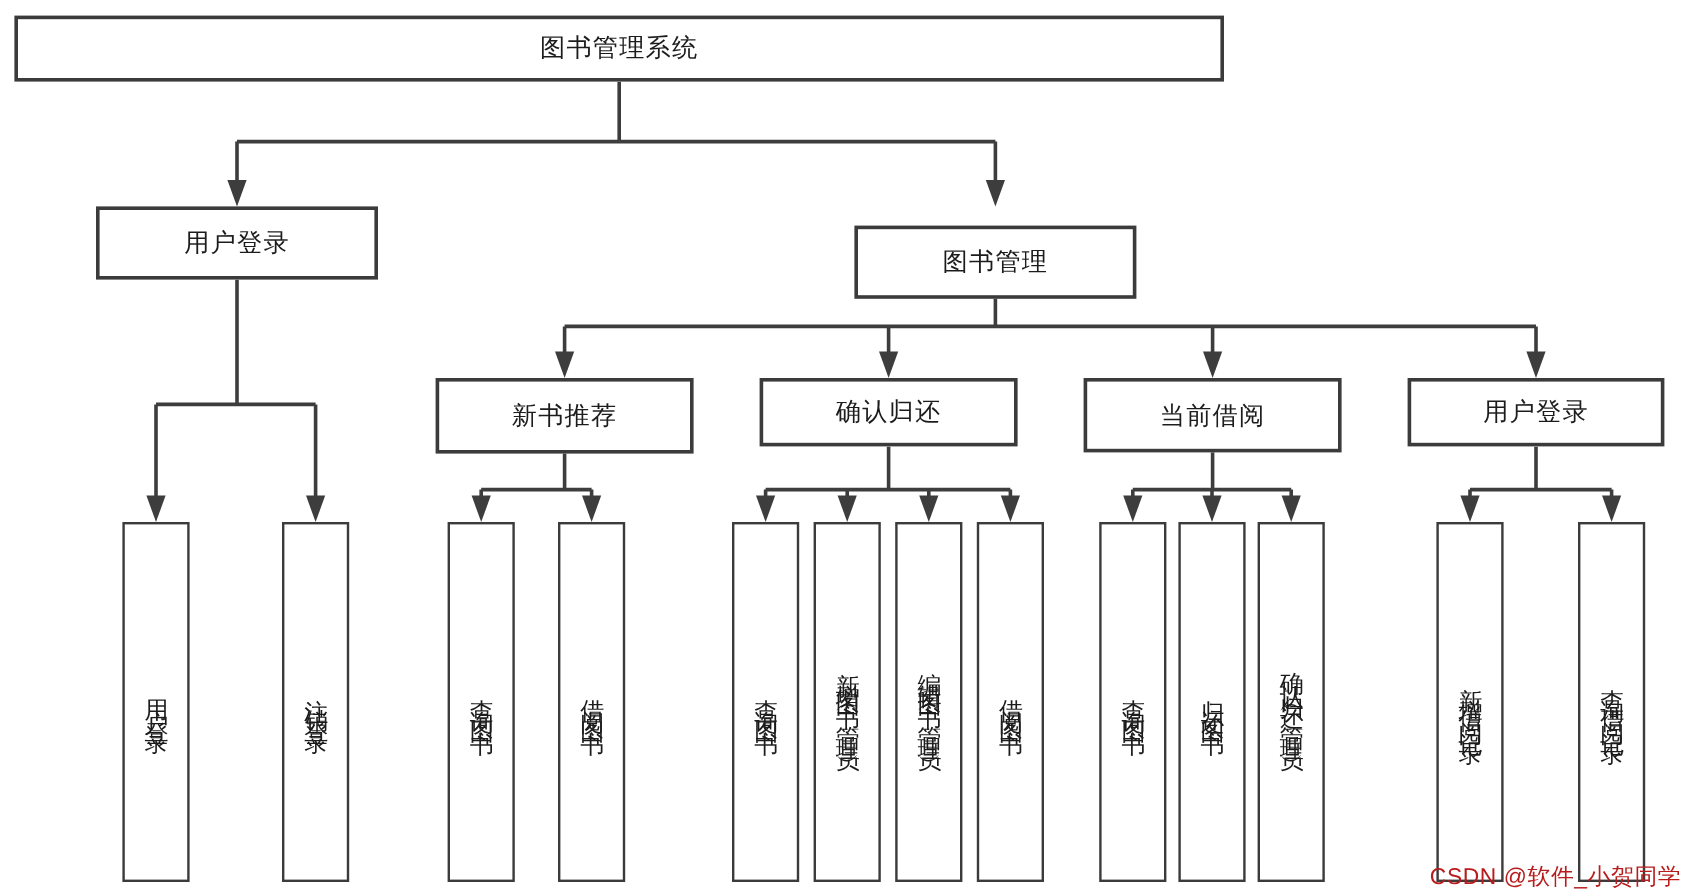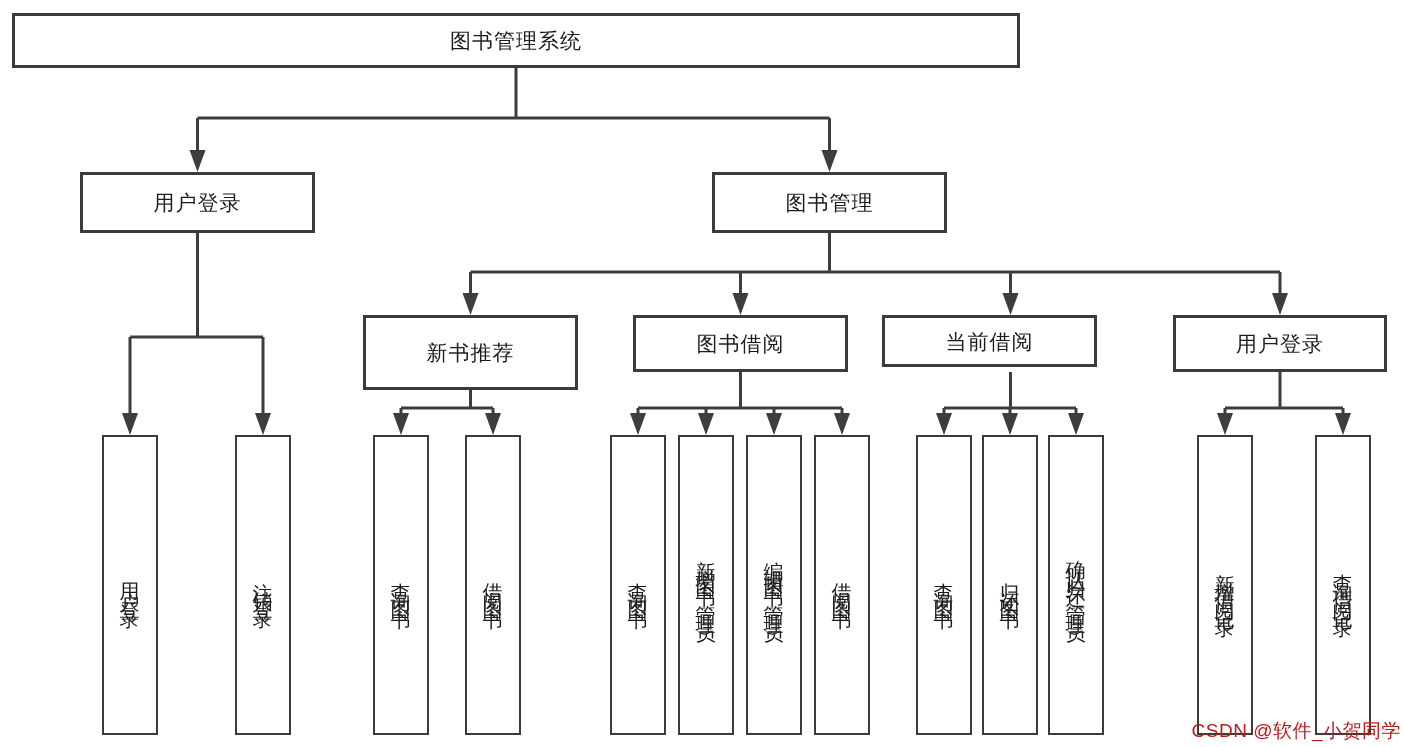--- a/index.html
+++ b/index.html
@@ -32,24 +32,24 @@
     justify-content: center;
     color: #1c1c1c;
     font-size: 21px;
     letter-spacing: 1px;
     text-align: center;
     line-height: 1;
   }
   
   .root-box    { left: 12px;   top: 13px;  width: 1008px; height: 55px; }
   .l1-login    { left: 80px;   top: 172px; width: 235px;  height: 61px; }
-  .l1-mgmt     { left: 712px;  top: 172px; width: 235px;  height: 61px; }
-  .l2-rec      { left: 363px;  top: 315px; width: 215px;  height: 75px; }
+  .l1-mgmt     { left: 712px;  top: 188px; width: 235px;  height: 61px; }
+  .l2-rec      { left: 363px;  top: 315px; width: 215px;  height: 63px; }
   .l2-borrow   { left: 633px;  top: 315px; width: 215px;  height: 57px; }
-  .l2-current  { left: 882px;  top: 315px; width: 215px;  height: 52px; }
+  .l2-current  { left: 903px;  top: 315px; width: 215px;  height: 62px; font-family: Liberation Serif, serif; }
   .l2-record   { left: 1173px; top: 315px; width: 214px;  height: 57px; }
   
   .leaf {
     top: 435px;
     width: 56px;
     height: 300px;
     border-width: 2.5px;
     writing-mode: vertical-rl;
     text-orientation: mixed;
     font-size: 20px;
@@ -117,21 +117,21 @@
       <polygon points="1335,413 1351,413 1343,435"></polygon>
     </g>
   </svg>
 
   <div class="node root-box">图书管理系统</div>
 
   <div class="node l1-login">用户登录</div>
   <div class="node l1-mgmt">图书管理</div>
 
   <div class="node l2-rec">新书推荐</div>
-  <div class="node l2-borrow">图书借阅</div>
+  <div class="node l2-borrow">确认归还</div>
   <div class="node l2-current">当前借阅</div>
   <div class="node l2-record">用户登录</div>
 
   <div class="node leaf leaf-1">用户登录</div>
   <div class="node leaf leaf-2">注销登录</div>
   <div class="node leaf leaf-3">查询图书</div>
   <div class="node leaf leaf-4">借阅图书</div>
   <div class="node leaf leaf-5">查询图书</div>
   <div class="node leaf leaf-6">新增图书（管理员）</div>
   <div class="node leaf leaf-7">编辑图书（管理员）</div>

